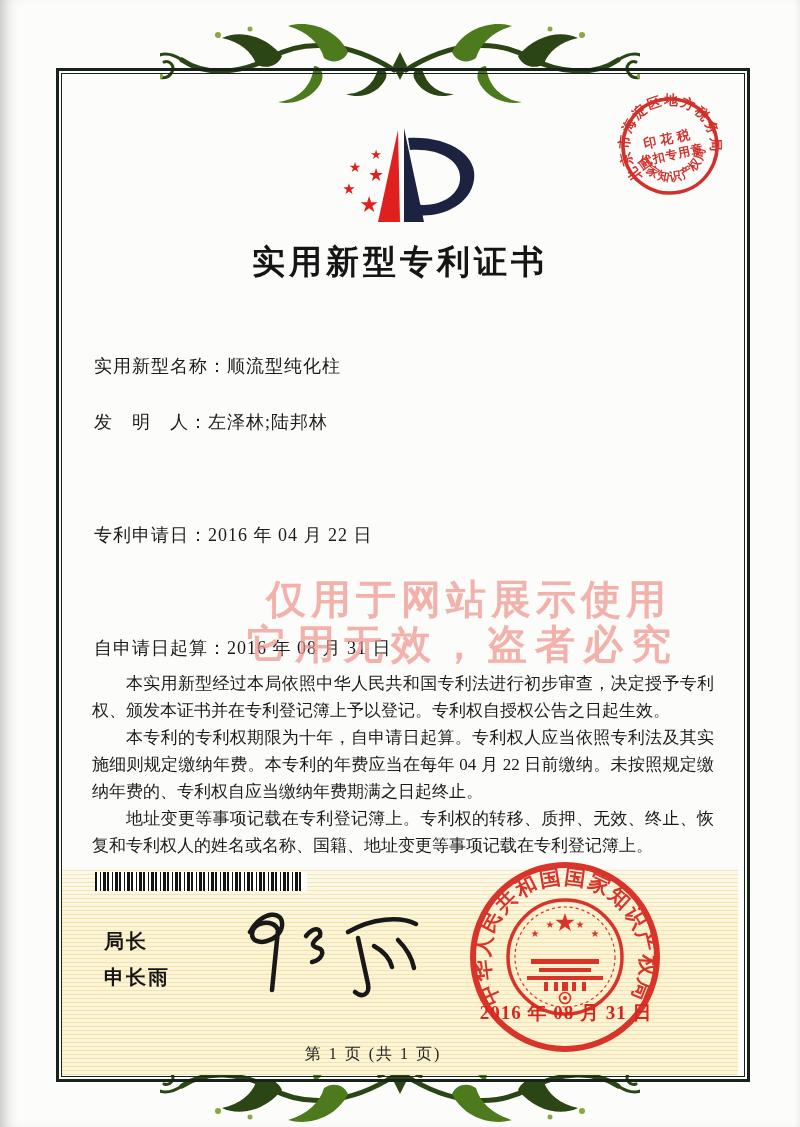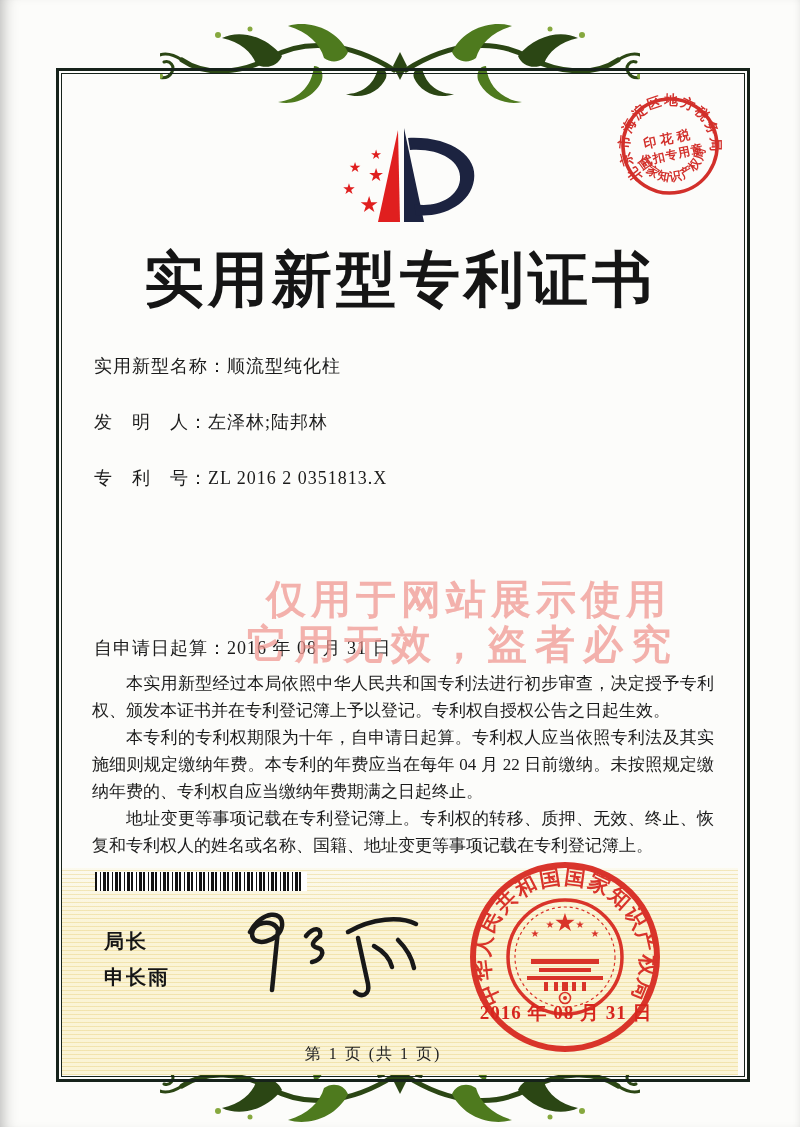--- a/index.html
+++ b/index.html
@@ -19,21 +19,21 @@
       repeating-linear-gradient(0deg, rgba(234,214,140,.55) 0 1px, rgba(250,244,214,.25) 1px 4px),
       linear-gradient(180deg, rgba(252,248,228,.2), #fbf4d6 60px);
   }
   .ornament{position:absolute;left:160px;width:480px;height:90px;}
   .ornament.top{top:23px;}
   .ornament.bottom{top:1033px;transform:scaleY(-1);}
   .cert-no{position:absolute;left:95px;top:130px;font-size:19px;letter-spacing:3px;color:#222;}
   .logo{position:absolute;left:332px;top:112px;}
   .tax-stamp{position:absolute;left:610px;top:86px;opacity:.92;}
   .title{position:absolute;left:0;top:240px;width:100%;text-align:center;
-    font-size:60px;font-weight:bold;letter-spacing:4px;color:#151515;}
+    font-size:33px;font-weight:bold;letter-spacing:4px;color:#151515;}
   .field{position:absolute;left:94px;font-size:18px;letter-spacing:1px;color:#1b1b1b;white-space:nowrap;}
   .paras{position:absolute;left:92px;top:670px;width:622px;font-size:17px;line-height:27px;
     text-align:justify;color:#1b1b1b;}
   .paras p{margin:0;text-indent:2em;}
   .watermark{position:absolute;z-index:30;pointer-events:none;
     font-family:"Liberation Sans","DejaVu Sans",sans-serif;font-size:40px;font-weight:bold;
     color:rgba(240,148,142,.72);white-space:nowrap;}
   .wm1{left:266px;top:572px;letter-spacing:5px;}
   .wm2{left:247px;top:617px;letter-spacing:8px;}
   .barcode{position:absolute;left:95px;top:872px;width:212px;height:19px;display:flex;align-items:stretch;background:#fff;}
@@ -115,22 +115,22 @@
   </svg>
 
   <div class="title">实用新型专利证书</div>
 
   <div class="field" style="top:410px">
     <span>发　明　人：</span><span>左泽林;陆邦林</span>
   </div>
   <div class="field" style="top:354px">
     <span>实用新型名称：</span><span>顺流型纯化柱</span>
   </div>
-  <div class="field" style="top:466px">
-    <span>专　利　号：</span><span>ZL 2016 2 0351813.X</span>
+  <div class="field" style="top:523px">
+    <span>专利申请日：</span><span>2016 年 04 月 22 日</span>
   </div>
   <div class="field" style="top:636px">
     <span>自申请日起算：</span><span>2016 年 08 月 31 日</span>
   </div>
 
   <div class="watermark wm2">它用无效，盗者必究</div>
   <div class="watermark wm1">仅用于网站展示使用</div>
 
   <div class="paras">
     <p>本实用新型经过本局依照中华人民共和国专利法进行初步审查，决定授予专利权、颁发本证书并在专利登记簿上予以登记。专利权自授权公告之日起生效。</p>

